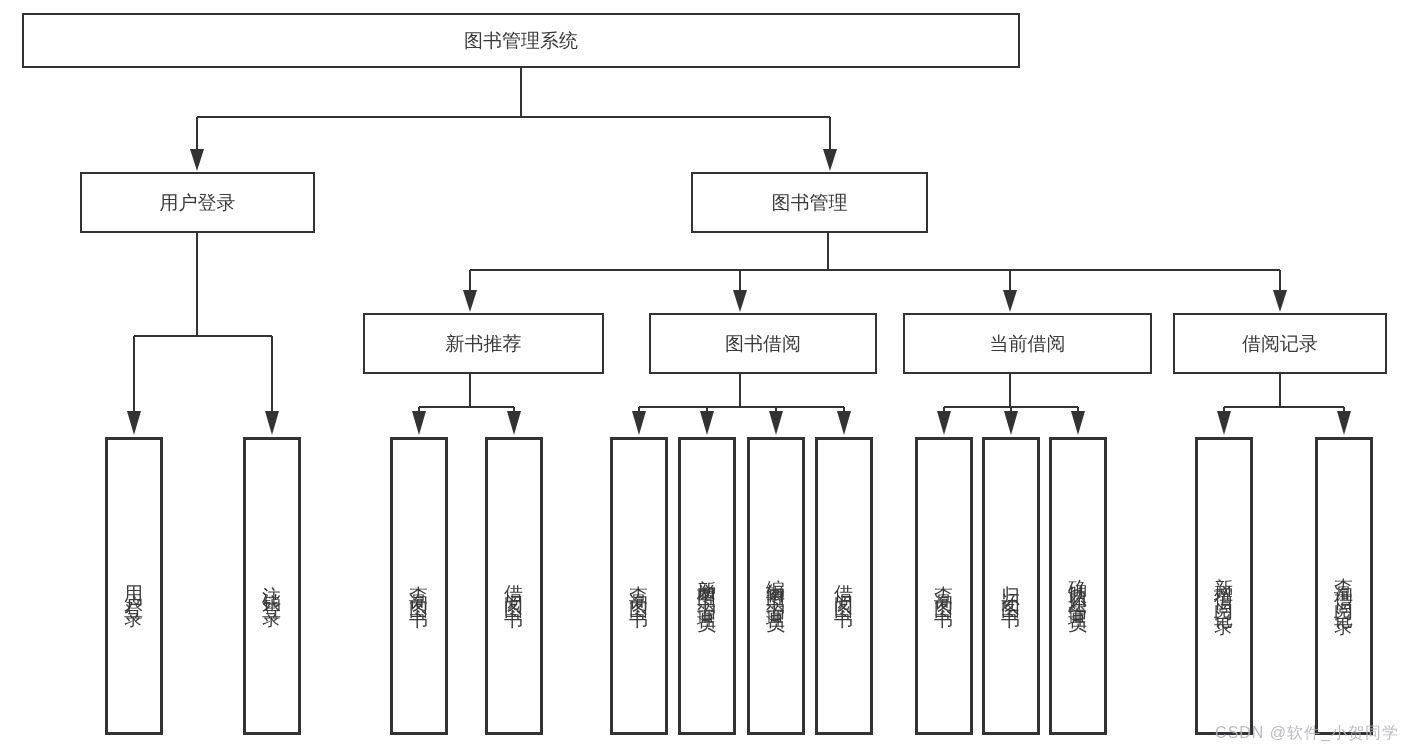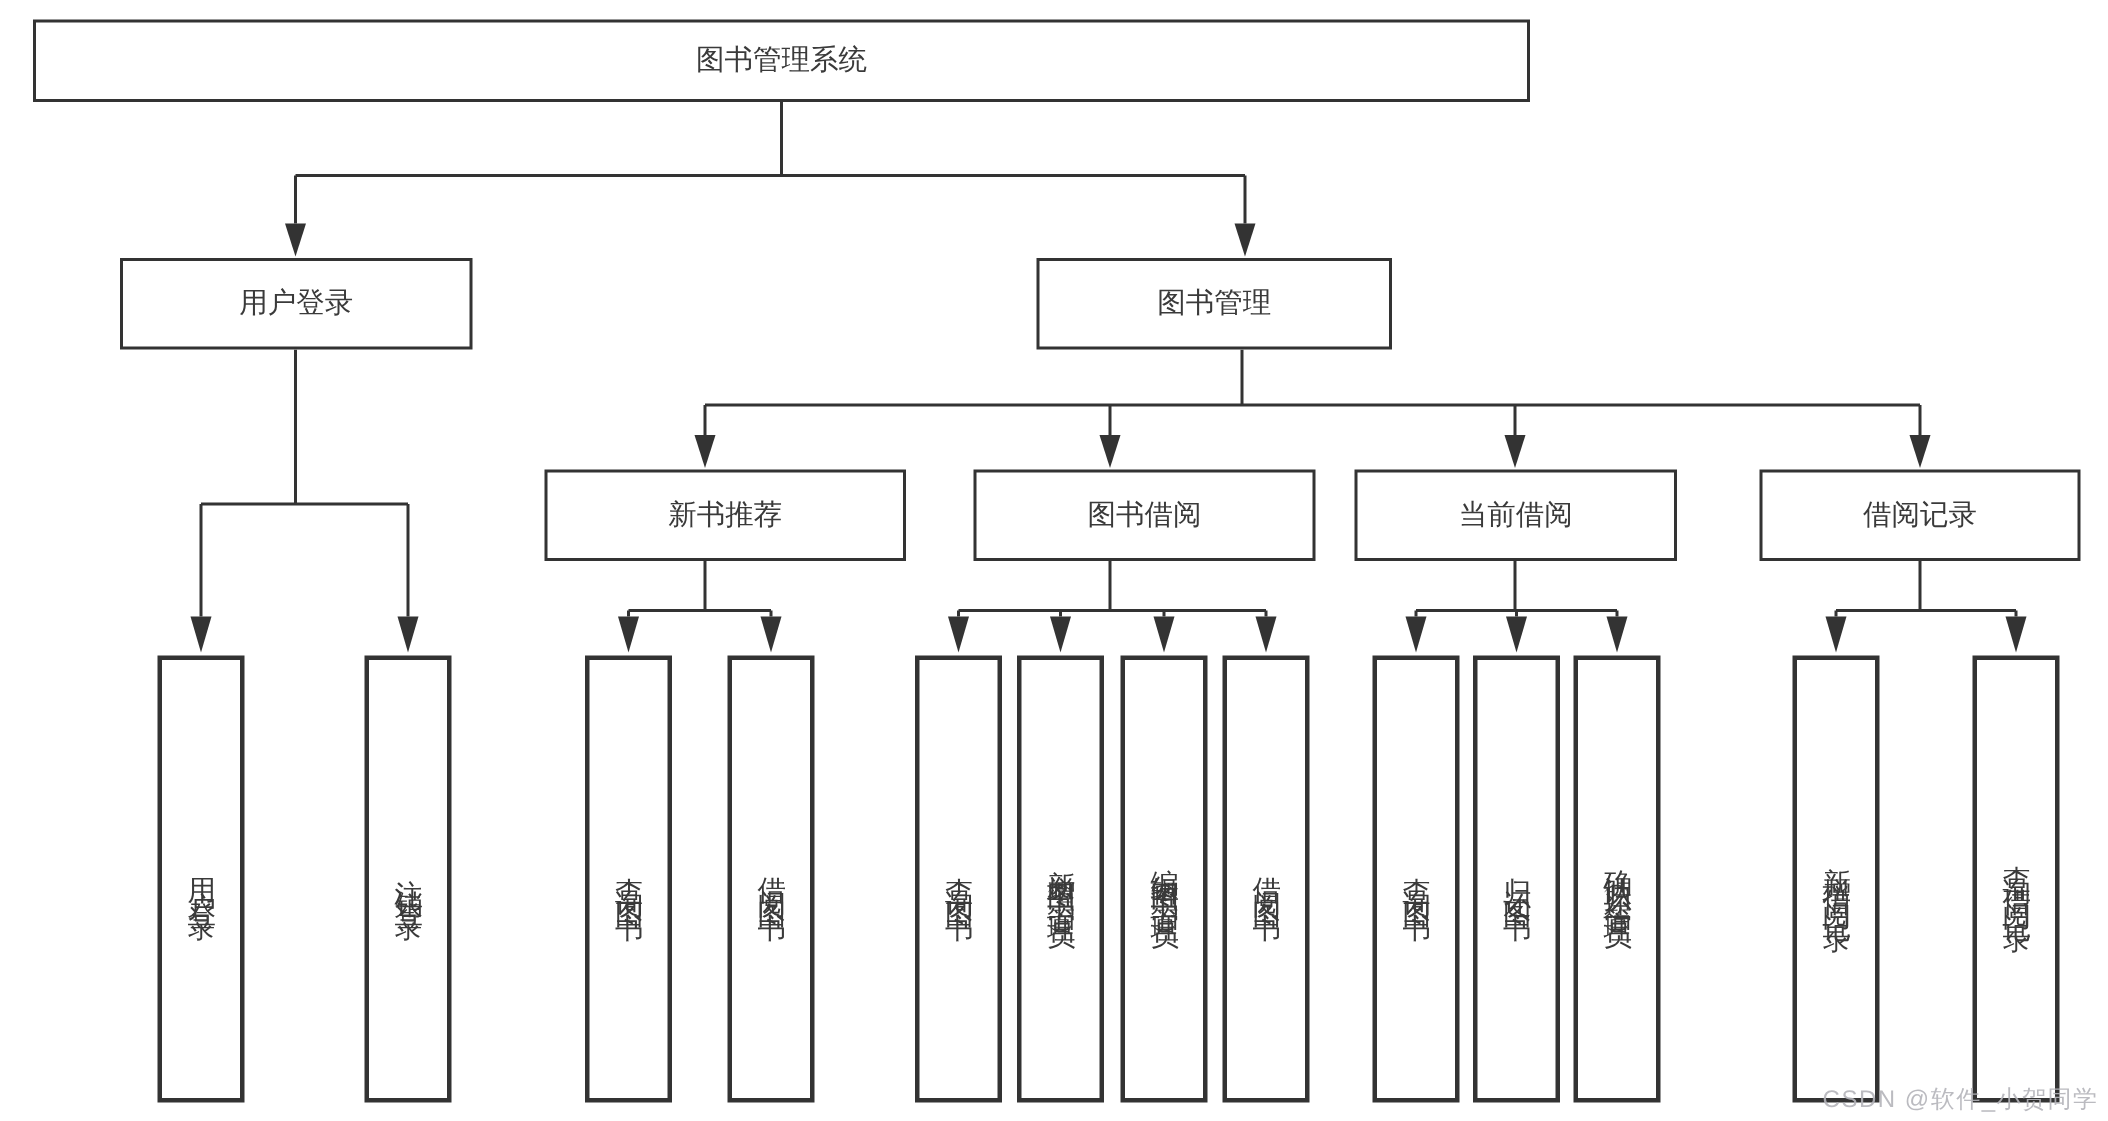--- a/index.html
+++ b/index.html
@@ -129,21 +129,21 @@
     </g>
   </svg>
 
   <div class="box root">图书管理系统</div>
 
   <div class="box lvl2" style="left:80px; width:235px;">用户登录</div>
   <div class="box lvl2" style="left:691px; width:237px;">图书管理</div>
 
   <div class="box lvl3" style="left:363px; width:241px;">新书推荐</div>
   <div class="box lvl3" style="left:633px; width:228px;margin-left:16px;">图书借阅</div>
-  <div class="box lvl3" style="left:903px; width:215px;">当前借阅</div>
+  <div class="box lvl3" style="left:903px; width:249px;">当前借阅</div>
   <div class="box lvl3" style="left:1173px; width:214px;">借阅记录</div>
 
   <div class="box leaf" style="left:105px;">用户登录</div>
   <div class="box leaf" style="left:243px;">注销登录</div>
 
   <div class="box leaf" style="left:390px;">查询图书</div>
   <div class="box leaf" style="left:485px;">借阅图书</div>
 
   <div class="box leaf" style="left:610px;">查询图书</div>
   <div class="box leaf long" style="left:678px;">新增图书（管理员）</div>

